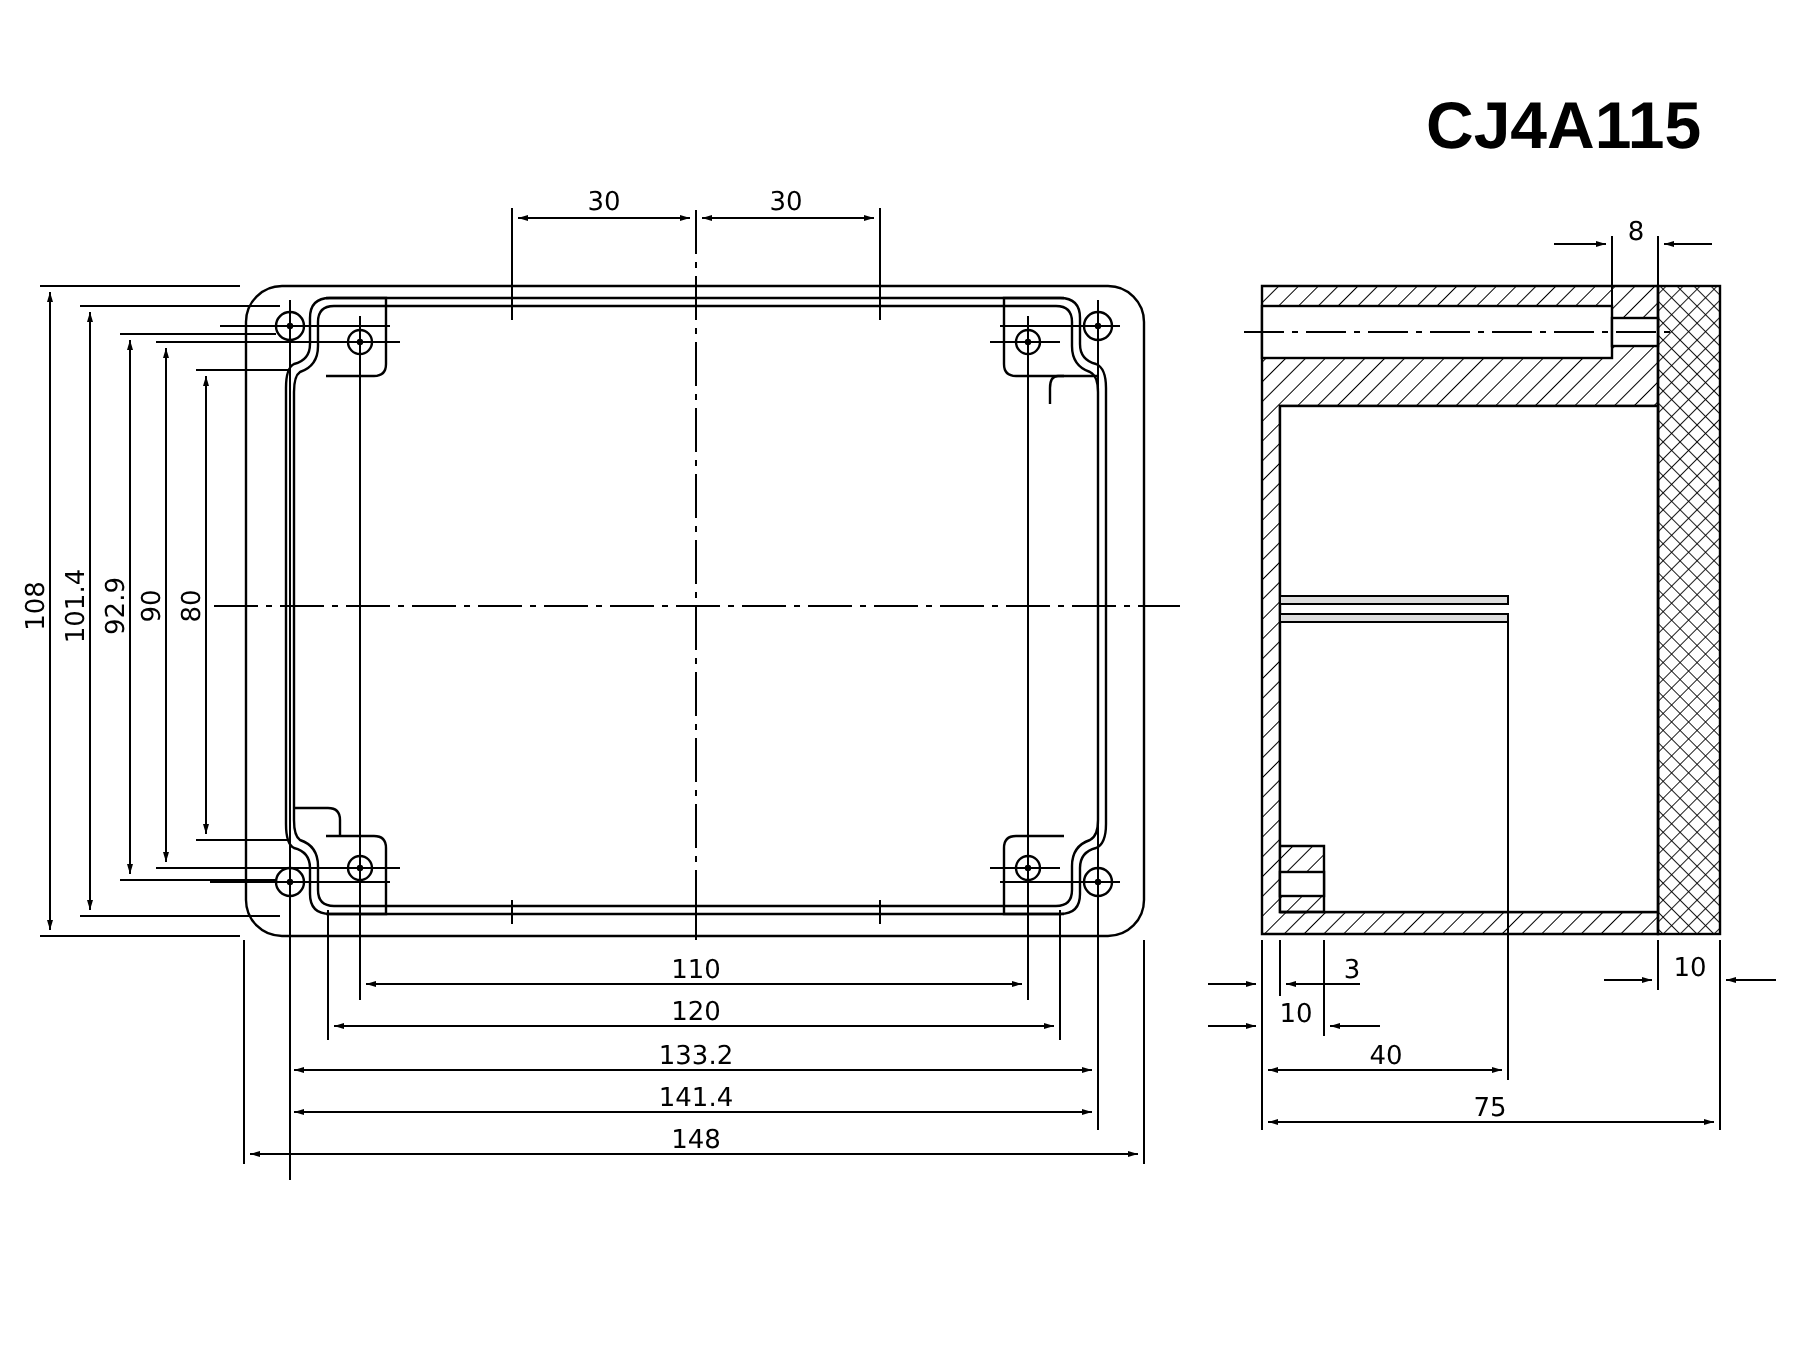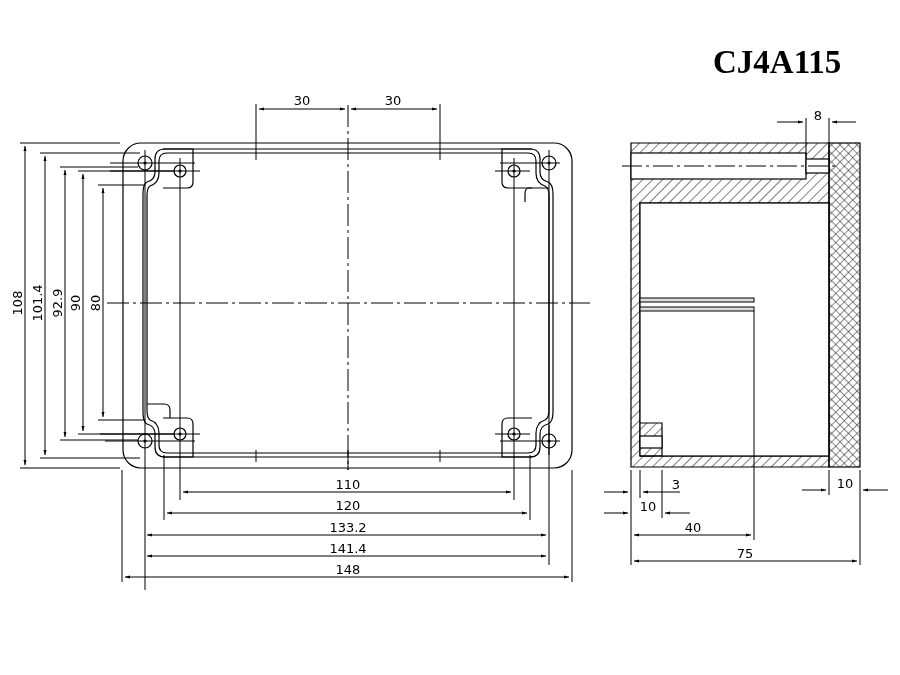--- a/index.html
+++ b/index.html
@@ -1,17 +1,17 @@
 <!DOCTYPE html>
 <html><head>
 <meta charset="utf-8">
 <style>
   html, body { margin:0; padding:0; background:#ffffff; }
   body { width:900px; height:675px; position:relative; overflow:hidden; font-family:"Liberation Sans", sans-serif; }
-  #title { position:absolute; left:713px; top:44px; font-size:33px; font-weight:bold; color:#000; letter-spacing:0px; font-family:Liberation Serif, serif; }
+  #title { position:absolute; left:713px; top:44px; font-size:33px; font-weight:bold; color:#000; letter-spacing:0px; font-family:Liberation Sans, sans-serif; }
   svg { position:absolute; left:0; top:0; }
   .dim { font-family:"DejaVu Sans", sans-serif; font-size:13px; fill:#000; }
 </style>
 </head>
 <body>
 
 <div id="title">CJ4A115</div>
 
 <svg width="900" height="675" viewBox="0 0 900 675">
   <defs>

